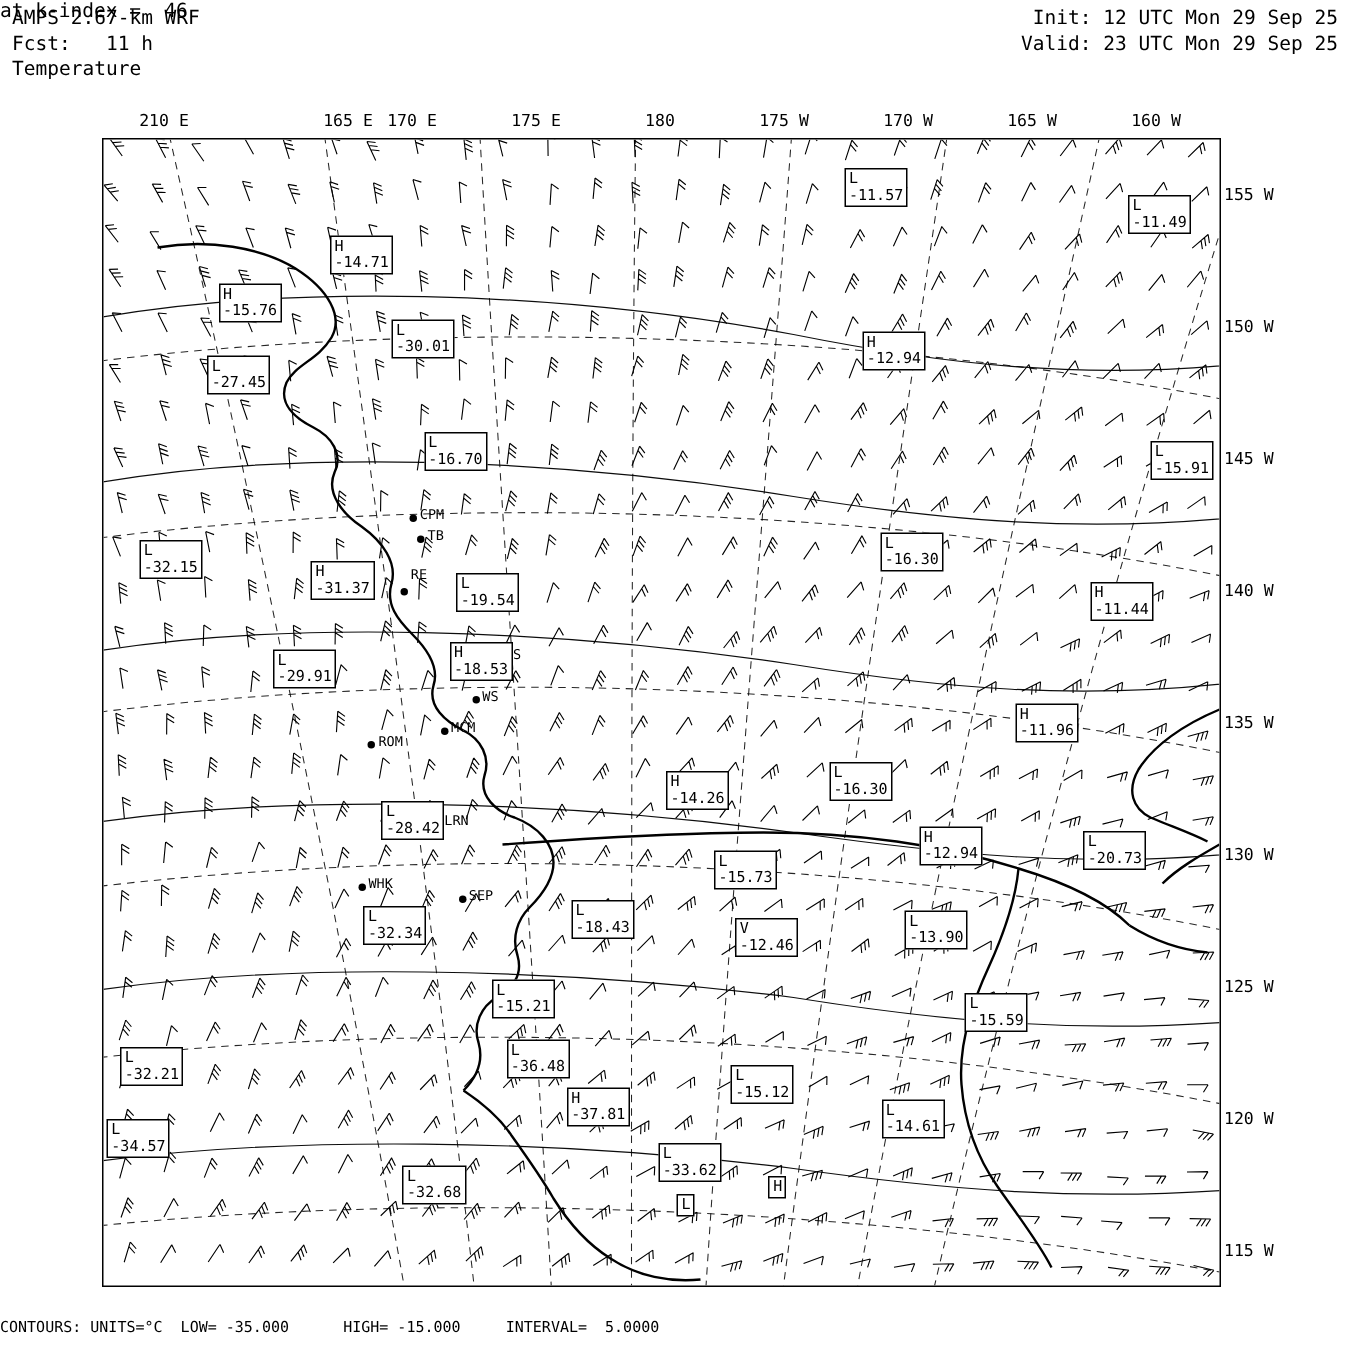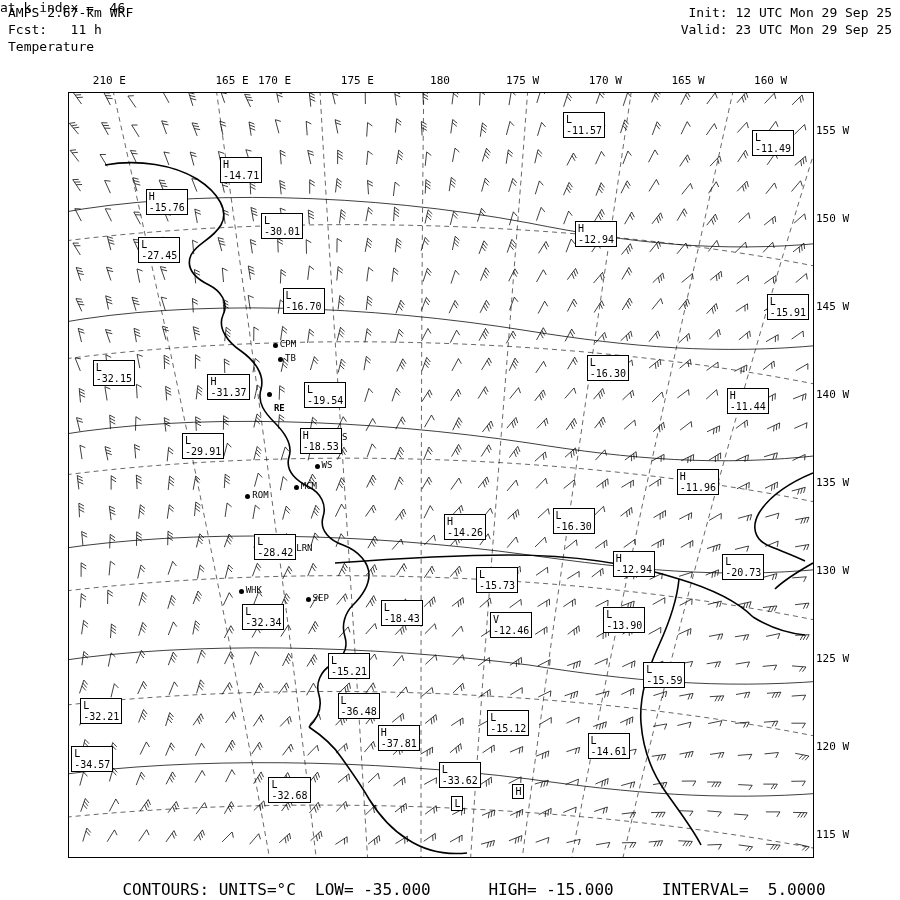--- a/index.html
+++ b/index.html
@@ -32,22 +32,22 @@
     font-size:10px;line-height:11px;padding:1px 2px;white-space:pre;
     font-family:"DejaVu Sans Mono", monospace;
   }
   .lbl .t{display:block;}
   .lbl .v{display:block;}
 
   .stn{position:absolute;font-size:9px;white-space:pre;}
   .dot{position:absolute;width:5px;height:5px;border-radius:50%;background:#000;}
 
   #footer{
-    position:absolute;left:0;right:0;top:880px;text-align:center;
-    font-size:16px;white-space:pre;margin-left:48px;
+    position:absolute;left:0;right:0;top:880px;text-align:left;
+    font-size:10px;white-space:pre;
   }
 </style>
 </head>
 <body>
 
 <div class="hdr" id="hdr-l1">AMPS 2.67-km WRF</div>
 <div class="hdr" id="hdr-l2">Fcst:   11 h</div>
 <div class="hdr" id="hdr-l3">Temperature</div>
 <div class="hdr" id="hdr-r1">Init: 12 UTC Mon 29 Sep 25</div>
 <div class="hdr" id="hdr-r2">Valid: 23 UTC Mon 29 Sep 25</div>
@@ -819,21 +819,21 @@
         </g>
     </g>
   </svg>
 
   <div id="stations">
       <div class="dot" style="left: 203.856px; top: 249.828px;"></div>
       <div class="stn" style="left: 210.856px; top: 245.828px;">CPM</div>
       <div class="dot" style="left: 209.064px; top: 263.58px;"></div>
       <div class="stn" style="left: 216.064px; top: 259.58px;">TB</div>
       <div class="dot" style="left: 197.904px; top: 299.488px;"></div>
-      <div class="stn" style="left: 204.904px; top: 310px; font-weight: bold;">RE</div>
+      <div class="stn" style="left: 204.904px; top: 286px;">RE</div>
       <div class="dot" style="left: 255.192px; top: 343.036px;"></div>
       <div class="stn" style="left: 262.192px; top: 339.036px;">BUS</div>
       <div class="dot" style="left: 245.52px; top: 371.304px;"></div>
       <div class="stn" style="left: 252.52px; top: 367.304px;">WS</div>
       <div class="dot" style="left: 224.688px; top: 391.932px;"></div>
       <div class="stn" style="left: 231.688px; top: 387.932px;">MCM</div>
       <div class="dot" style="left: 176.328px; top: 401.1px;"></div>
       <div class="stn" style="left: 183.328px; top: 397.1px;">ROM</div>
       <div class="dot" style="left: 220.224px; top: 453.816px;"></div>
       <div class="stn" style="left: 227.224px; top: 449.816px;">LRN</div>

